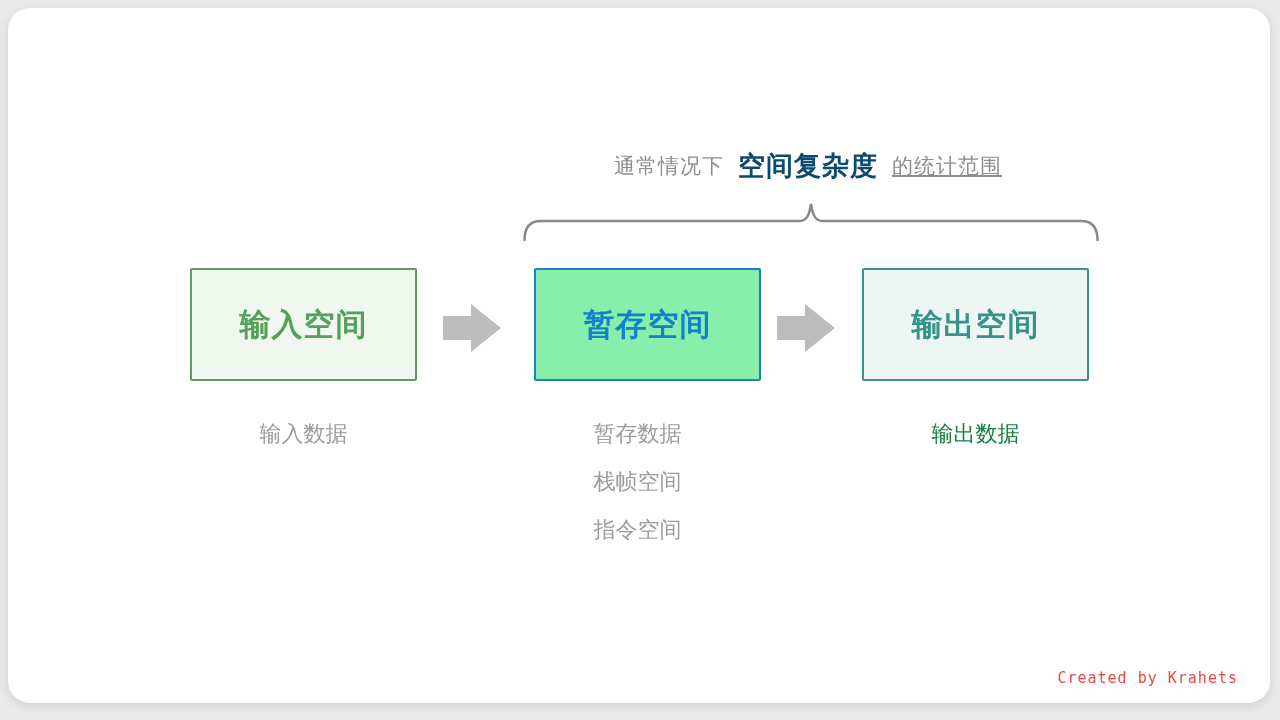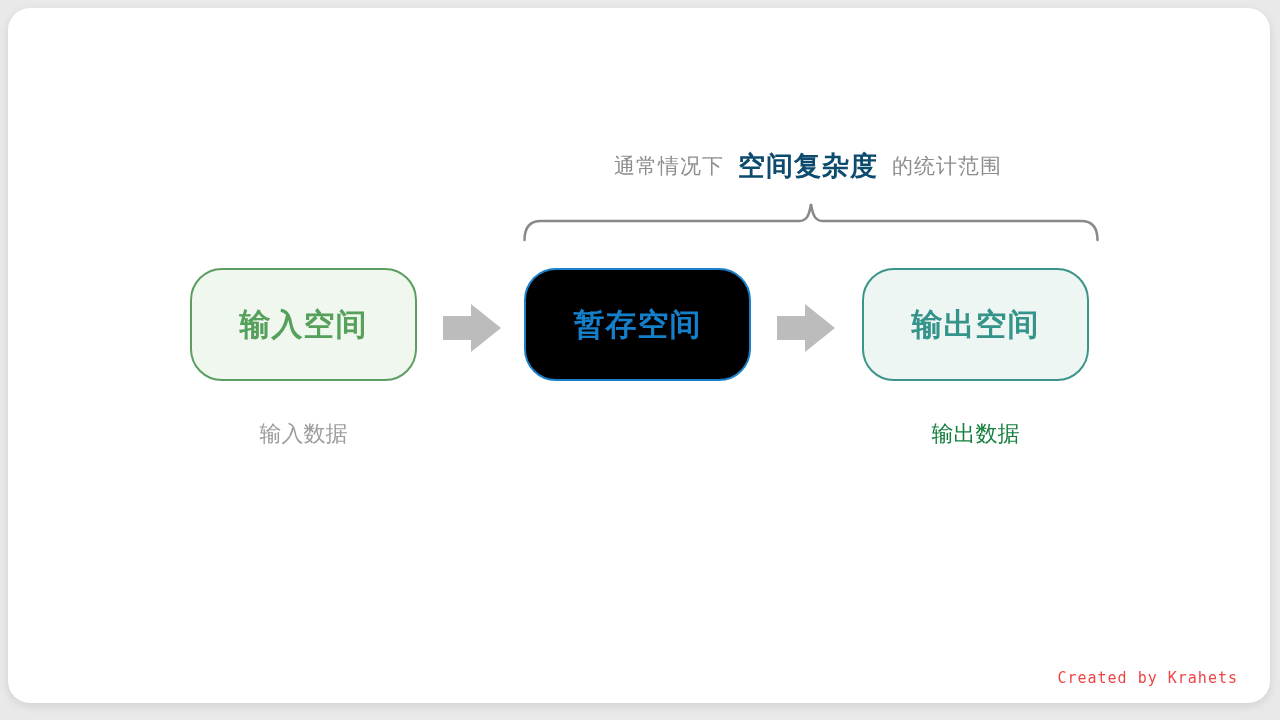--- a/index.html
+++ b/index.html
@@ -50,21 +50,21 @@
     width: 576px;
     height: 48px;
   }
   .space-box {
     position: absolute;
     top: 260px;
     width: 227px;
     height: 113px;
     box-sizing: border-box;
     border: 2.5px solid #888;
-    border-radius: 32px;
+    border-radius: 2px;
     background: #fafafa;
     display: flex;
     align-items: center;
     justify-content: center;
     font-size: 31px;
     font-weight: bold;
     letter-spacing: 1px;
   }
   .box-input  { left: 182px; }
   .box-temp   { left: 516px; }
@@ -100,51 +100,56 @@
   }
 </style>
 </head>
 <body>
 
 <div class="card">
 
   <div class="caption">
     <span class="cap-regular" style="color: rgb(141, 141, 141);">通常情况下</span>
     <span class="cap-strong" style="color: #0c4a6e;">空间复杂度</span>
-    <span class="cap-regular" style="color: rgb(141, 141, 141);">的统计范围</span>
+    <span class="cap-regular" style="color: rgb(141, 141, 141); text-decoration: underline;">的统计范围</span>
   </div>
 
   <svg class="brace-svg" viewBox="0 0 576 48">
     <path d="M1.5 46 C1.5 34 6 27 18 27 L276 27 C283 27 286 23 288 10 C290 23 293 27 300 27 L558 27 C570 27 574.5 34 574.5 46" fill="none" stroke="#898989" stroke-width="2.5" stroke-linecap="round" style="stroke: rgb(137, 137, 137);"></path>
   </svg>
 
   <div class="space-box box-input" style="border-color: rgb(91, 158, 95); background-color: rgb(240, 247, 238); color: rgb(85, 160, 91);">
     <span>输入空间</span>
   </div>
 
   <svg class="flow-arrow arrow-1" viewBox="0 0 58 48">
     <polygon points="0,12 28,12 28,0 58,24 28,48 28,36 0,36" fill="#bcbcbc" style="fill: rgb(188, 188, 188);"></polygon>
   </svg>
 
-  <div class="space-box box-temp" style="border-color: rgb(26, 128, 202); background-color: #000000; color: rgb(20, 128, 203);">
+  <div class="space-box box-temp" style="border-color: rgb(26, 128, 202); background-color: #86efac; color: rgb(20, 128, 203); margin-left: 10px;">
     <span>暂存空间</span>
   </div>
 
   <svg class="flow-arrow arrow-2" viewBox="0 0 58 48">
     <polygon points="0,12 28,12 28,0 58,24 28,48 28,36 0,36" fill="#bcbcbc" style="fill: rgb(188, 188, 188);"></polygon>
   </svg>
 
   <div class="space-box box-output" style="border-color: rgb(59, 148, 136); background-color: rgb(238, 246, 243); color: rgb(53, 148, 138);">
     <span>输出空间</span>
   </div>
 
   <div class="annotation-col col-input" style="color: rgb(156, 156, 156); text-align: center;">
     <div>输入数据</div>
   </div>
 
+  <div class="annotation-col col-temp" style="color: rgb(156, 156, 156);">
+    <div>暂存数据</div>
+    <div>栈帧空间</div>
+    <div>指令空间</div>
+  </div>
 
   <div class="annotation-col col-output" style="color: #15803d;">
     <div>输出数据</div>
   </div>
 
   <div class="credit" style="color: #ef4444;">Created by Krahets</div>
 
 </div>
 
 </body></html>

